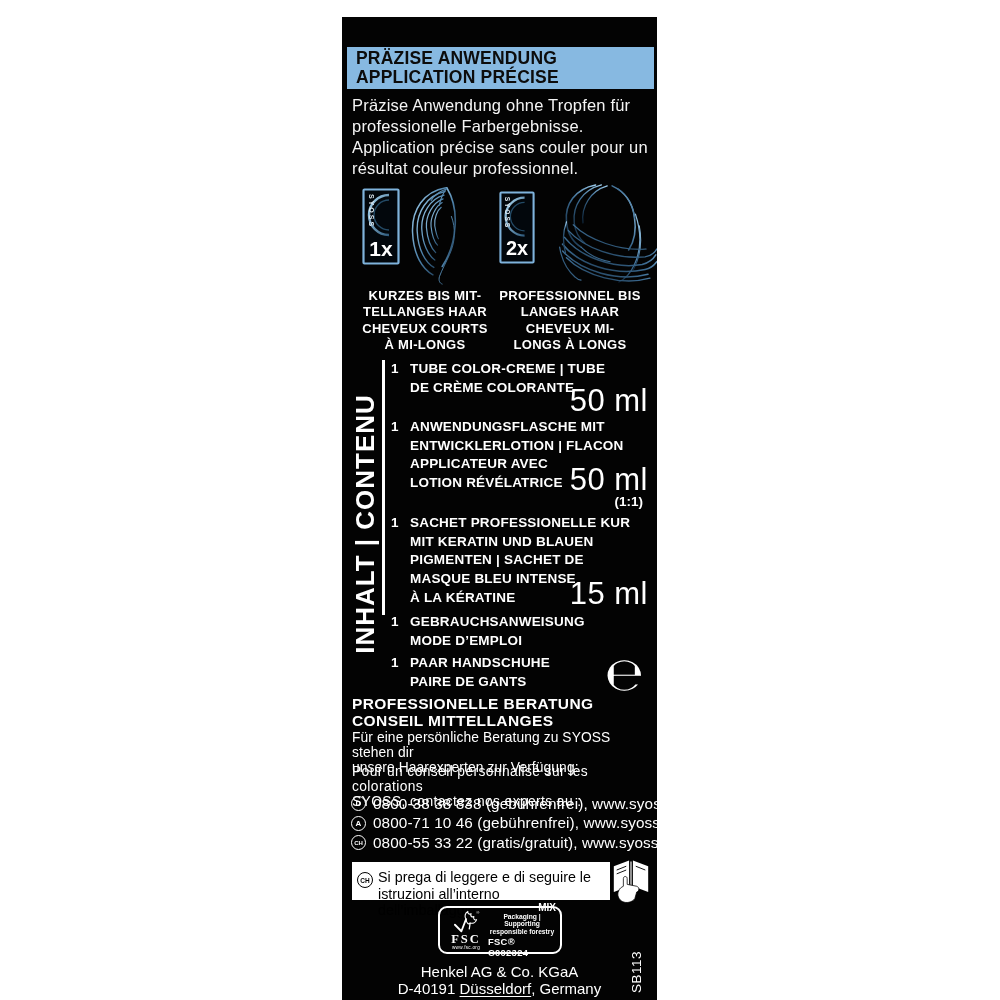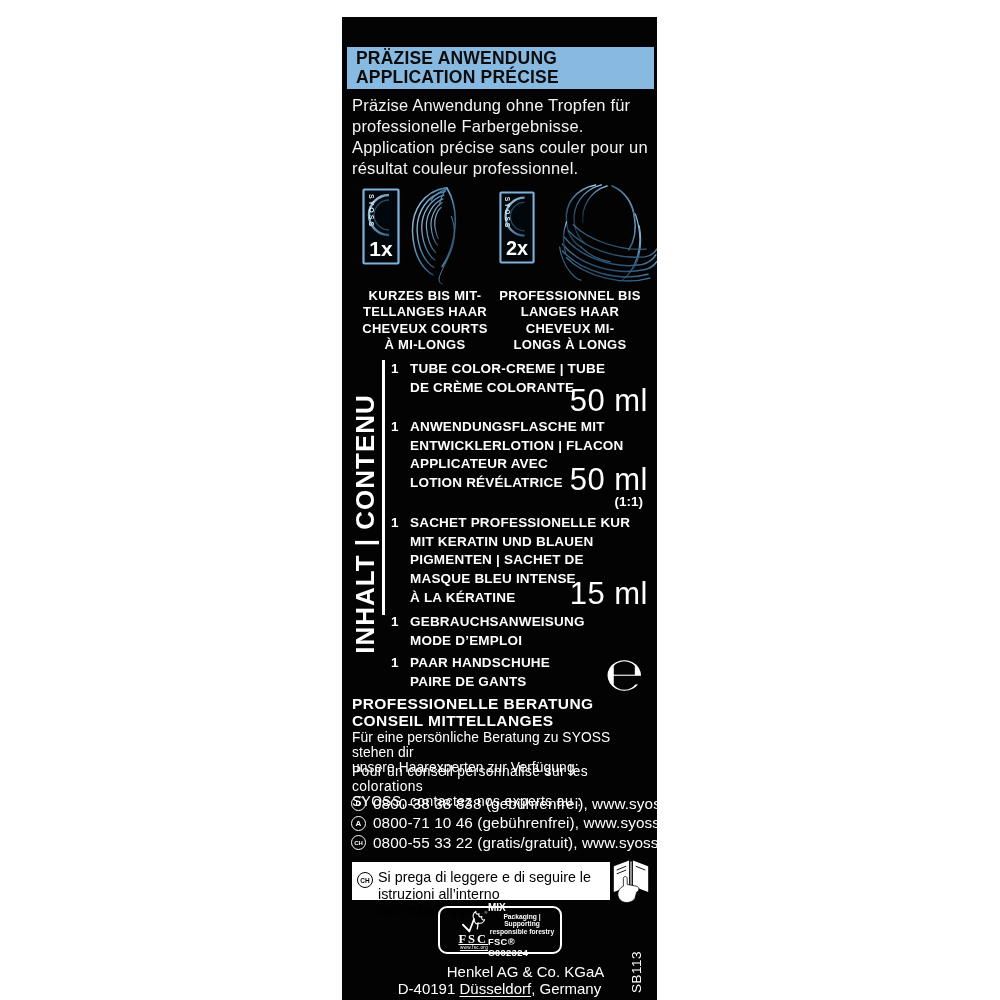--- a/index.html
+++ b/index.html
@@ -66,30 +66,30 @@
           display:flex;align-items:flex-start;padding:6px 5px;box-sizing:border-box;}
   .ccd{width:16px;height:16px;border:1.7px solid #000;border-radius:50%;flex:none;
        display:flex;align-items:center;justify-content:center;font-size:6.5px;font-weight:800;
        margin:4px 5px 0 0;box-sizing:border-box;}
   .ntext{font-size:14.3px;line-height:16.5px;font-weight:500;margin-top:1px;}
   .bookicon{position:absolute;left:268px;top:841px;width:42px;height:47px;}
 
   
   .fsc{position:absolute;left:96px;top:889px;width:124px;height:48px;border:2px solid #fff;
        border-radius:9px;box-sizing:border-box;display:flex;align-items:center;padding:2px 4px;}
-  .fsc-left{width:44px;flex:none;display:flex;flex-direction:column;align-items:flex-end;text-decoration:underline;}
+  .fsc-left{width:44px;flex:none;display:flex;flex-direction:column;align-items:center;}
   .fsc-name{font-family:"Liberation Serif",serif;font-size:12.5px;font-weight:700;letter-spacing:2px;line-height:11px;}
   .fsc-url{font-size:4.6px;letter-spacing:.3px;line-height:6px;}
-  .fsc-right{flex:1;display:flex;flex-direction:column;align-items:flex-start;}
+  .fsc-right{flex:1;display:flex;flex-direction:column;align-items:flex-end;}
   .fsc-mix{font-size:10px;font-weight:700;line-height:11px;}
   .fsc-desc{font-size:6.7px;line-height:7.4px;font-weight:600;text-align:center;}
   .fsc-code{font-size:9.4px;font-weight:700;letter-spacing:.3px;line-height:11px;margin-top:1px;}
 
   
-  .company{position:absolute;left:0;width:100%;top:946px;text-align:center;font-size:15px;line-height:17px;margin-left:26px;}
+  .company{position:absolute;left:0;width:100%;top:946px;text-align:center;font-size:15px;line-height:17px;}
   .address{position:absolute;left:0;width:100%;top:963px;text-align:center;font-size:15px;line-height:17px;}
   .address .u{text-decoration:underline;text-underline-offset:2px;}
   .sb{position:absolute;left:283px;top:918px;width:24px;height:58px;}
   .sb .rot{position:absolute;left:0;top:58px;transform-origin:0 0;transform:rotate(-90deg);
        width:58px;height:24px;line-height:24px;font-size:13.5px;letter-spacing:.5px;color:#fff;white-space:nowrap;}
 </style>
 </head>
 <body>
 
 <div class="stage">

